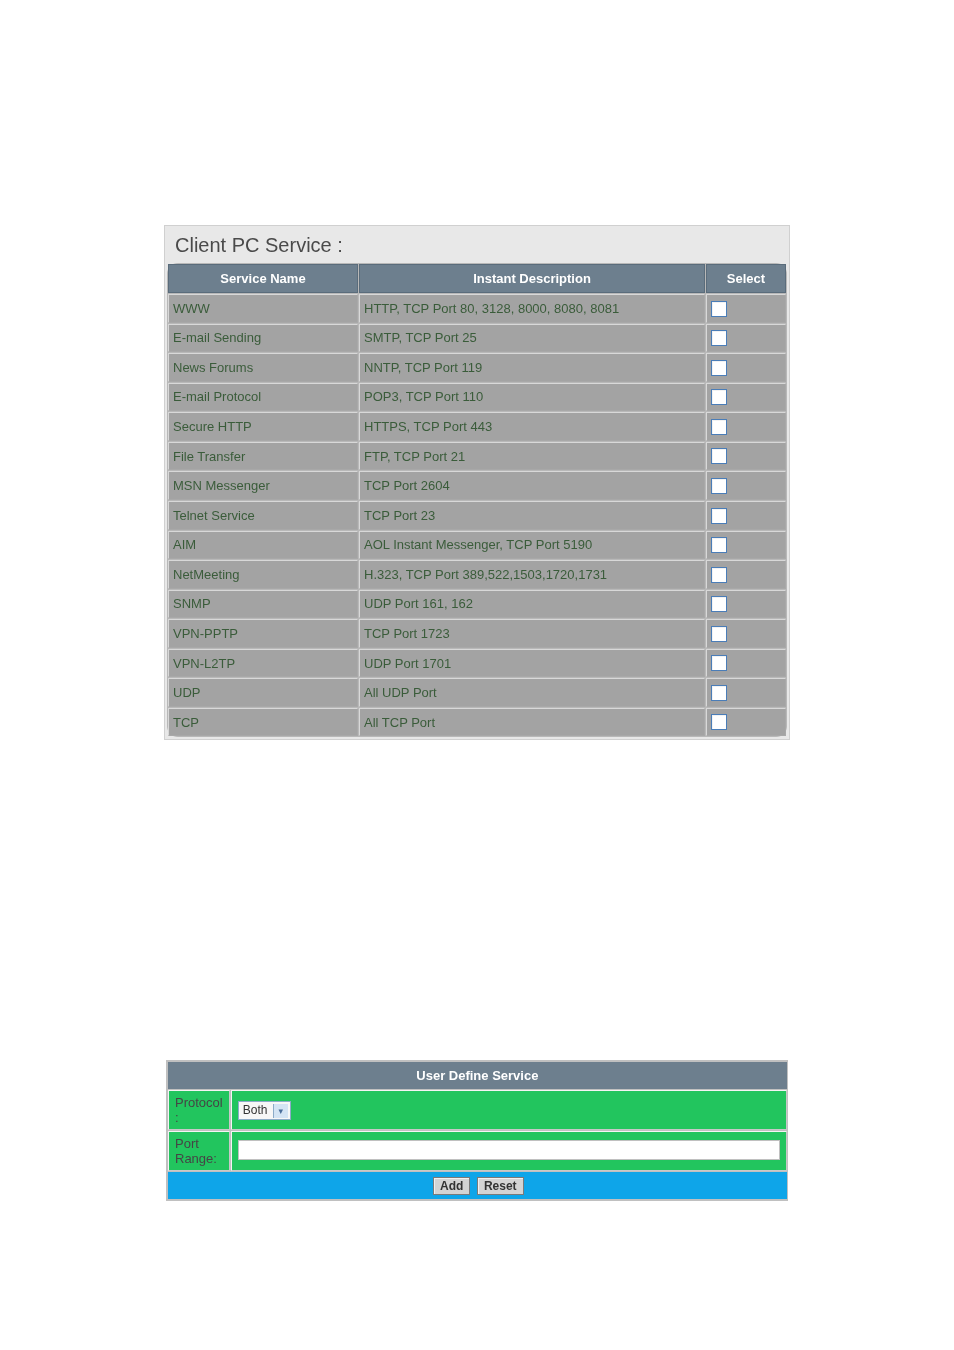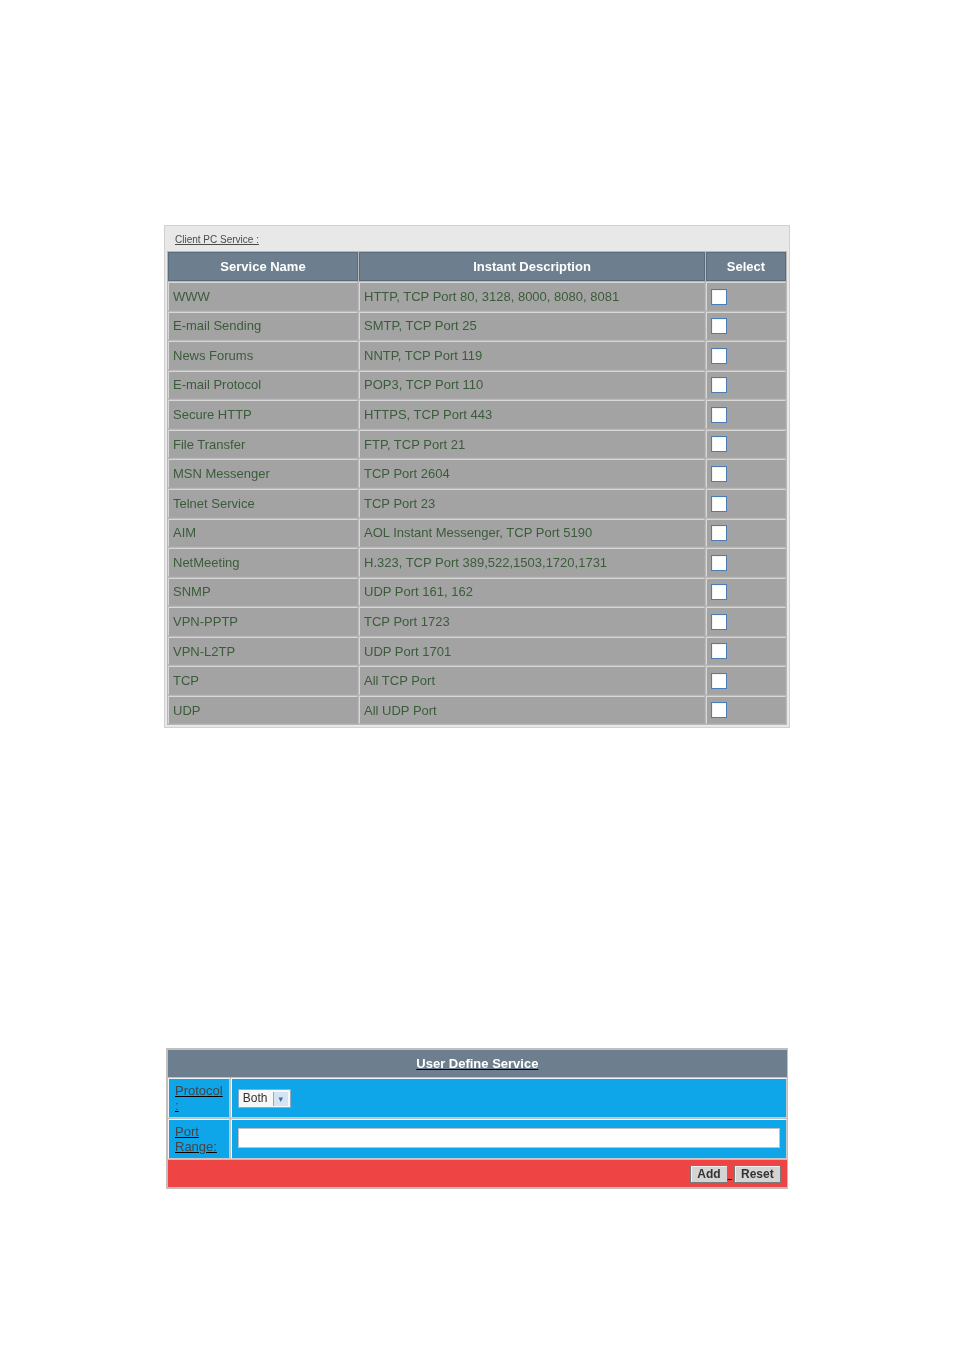--- a/index.html
+++ b/index.html
@@ -13,31 +13,31 @@
       padding-top: 225px;
     }
     .panel {
       margin: 0 auto;
       width: 620px;
       background: #e8e8e8;
       border: 1px solid #d0d0d0;
       padding: 2px;
     }
     .panel-title {
-      font-size: 10px;
+      font-size: 20px;
       color: #4a4a4a;
       padding: 6px 8px 6px 8px;
       background: #e8e8e8;
-      text-decoration: underline;
     }
     table.main {
       border-collapse: separate;
       border-spacing: 1px;
       width: 100%;
       background: #b8b8b8;
+      border-radius: 11px;
     }
     table.main th {
       background: #6d7f8e;
       color: #ffffff;
       font-weight: bold;
       font-size: 13px;
       padding: 6px 4px;
       text-align: center;
       border: 1px solid #5a6c7b;
     }
@@ -72,32 +72,31 @@
       margin: 0 auto;
       width: 620px;
       border: 1px solid #c0c0c0;
       border-collapse: separate;
     }
     table.uds {
       width: 100%;
       border-collapse: separate;
       border-spacing: 1px;
       background: #c0c0c0;
-      text-decoration: underline;
     }
     .uds-header {
       background: #6d7f8e;
       color: #ffffff;
       text-align: center;
       font-weight: bold;
       font-size: 13px;
       padding: 6px;
     }
     .uds-row td {
-      background: #0ea5e9;
+      background: #22c55e;
       padding: 4px 6px;
       font-size: 13px;
       color: #454545;
       border-top: 1px solid #f4f4f4;
       border-left: 1px solid #f4f4f4;
       border-right: 1px solid #c8c8c8;
       border-bottom: 1px solid #c8c8c8;
       margin-top: 35px;
     }
     .uds-label {
@@ -125,23 +124,23 @@
       margin-left: 2px;
     }
     .input-box {
       display: inline-block;
       width: 540px;
       height: 18px;
       background: #fff;
       border: 1px solid #c0c0c0;
     }
     .footer-row {
-      background: #ef4444;
+      background: #0ea5e9;
       padding: 4px 6px;
-      text-align: right;
+      text-align: center;
     }
     .btn {
       display: inline-block;
       background: #d4d4d4;
       border: 1px solid #7a7a7a;
       font-size: 12px;
       color: #333;
       padding: 1px 6px;
       margin-left: 2px;
       box-shadow: inset 1px 1px 0 #f0f0f0;
@@ -222,27 +221,27 @@
             <td class="col-name">VPN-PPTP</td>
             <td class="col-desc">TCP Port 1723</td>
             <td class="col-select"><span class="checkbox"></span></td>
           </tr>
           <tr>
             <td class="col-name">VPN-L2TP</td>
             <td class="col-desc">UDP Port 1701</td>
             <td class="col-select"><span class="checkbox"></span></td>
           </tr>
           <tr>
+            <td class="col-name">UDP</td>
+            <td class="col-desc">All UDP Port</td>
+            <td class="col-select"><span class="checkbox"></span></td>
+          </tr>
+          <tr>
             <td class="col-name">TCP</td>
             <td class="col-desc">All TCP Port</td>
-            <td class="col-select"><span class="checkbox"></span></td>
-          </tr>
-          <tr>
-            <td class="col-name">UDP</td>
-            <td class="col-desc">All UDP Port</td>
             <td class="col-select"><span class="checkbox"></span></td>
           </tr>
         </tbody>
     </table>
   </div>
 
   <div class="spacer"></div>
 
   <div class="panel2">
     <table class="uds">

